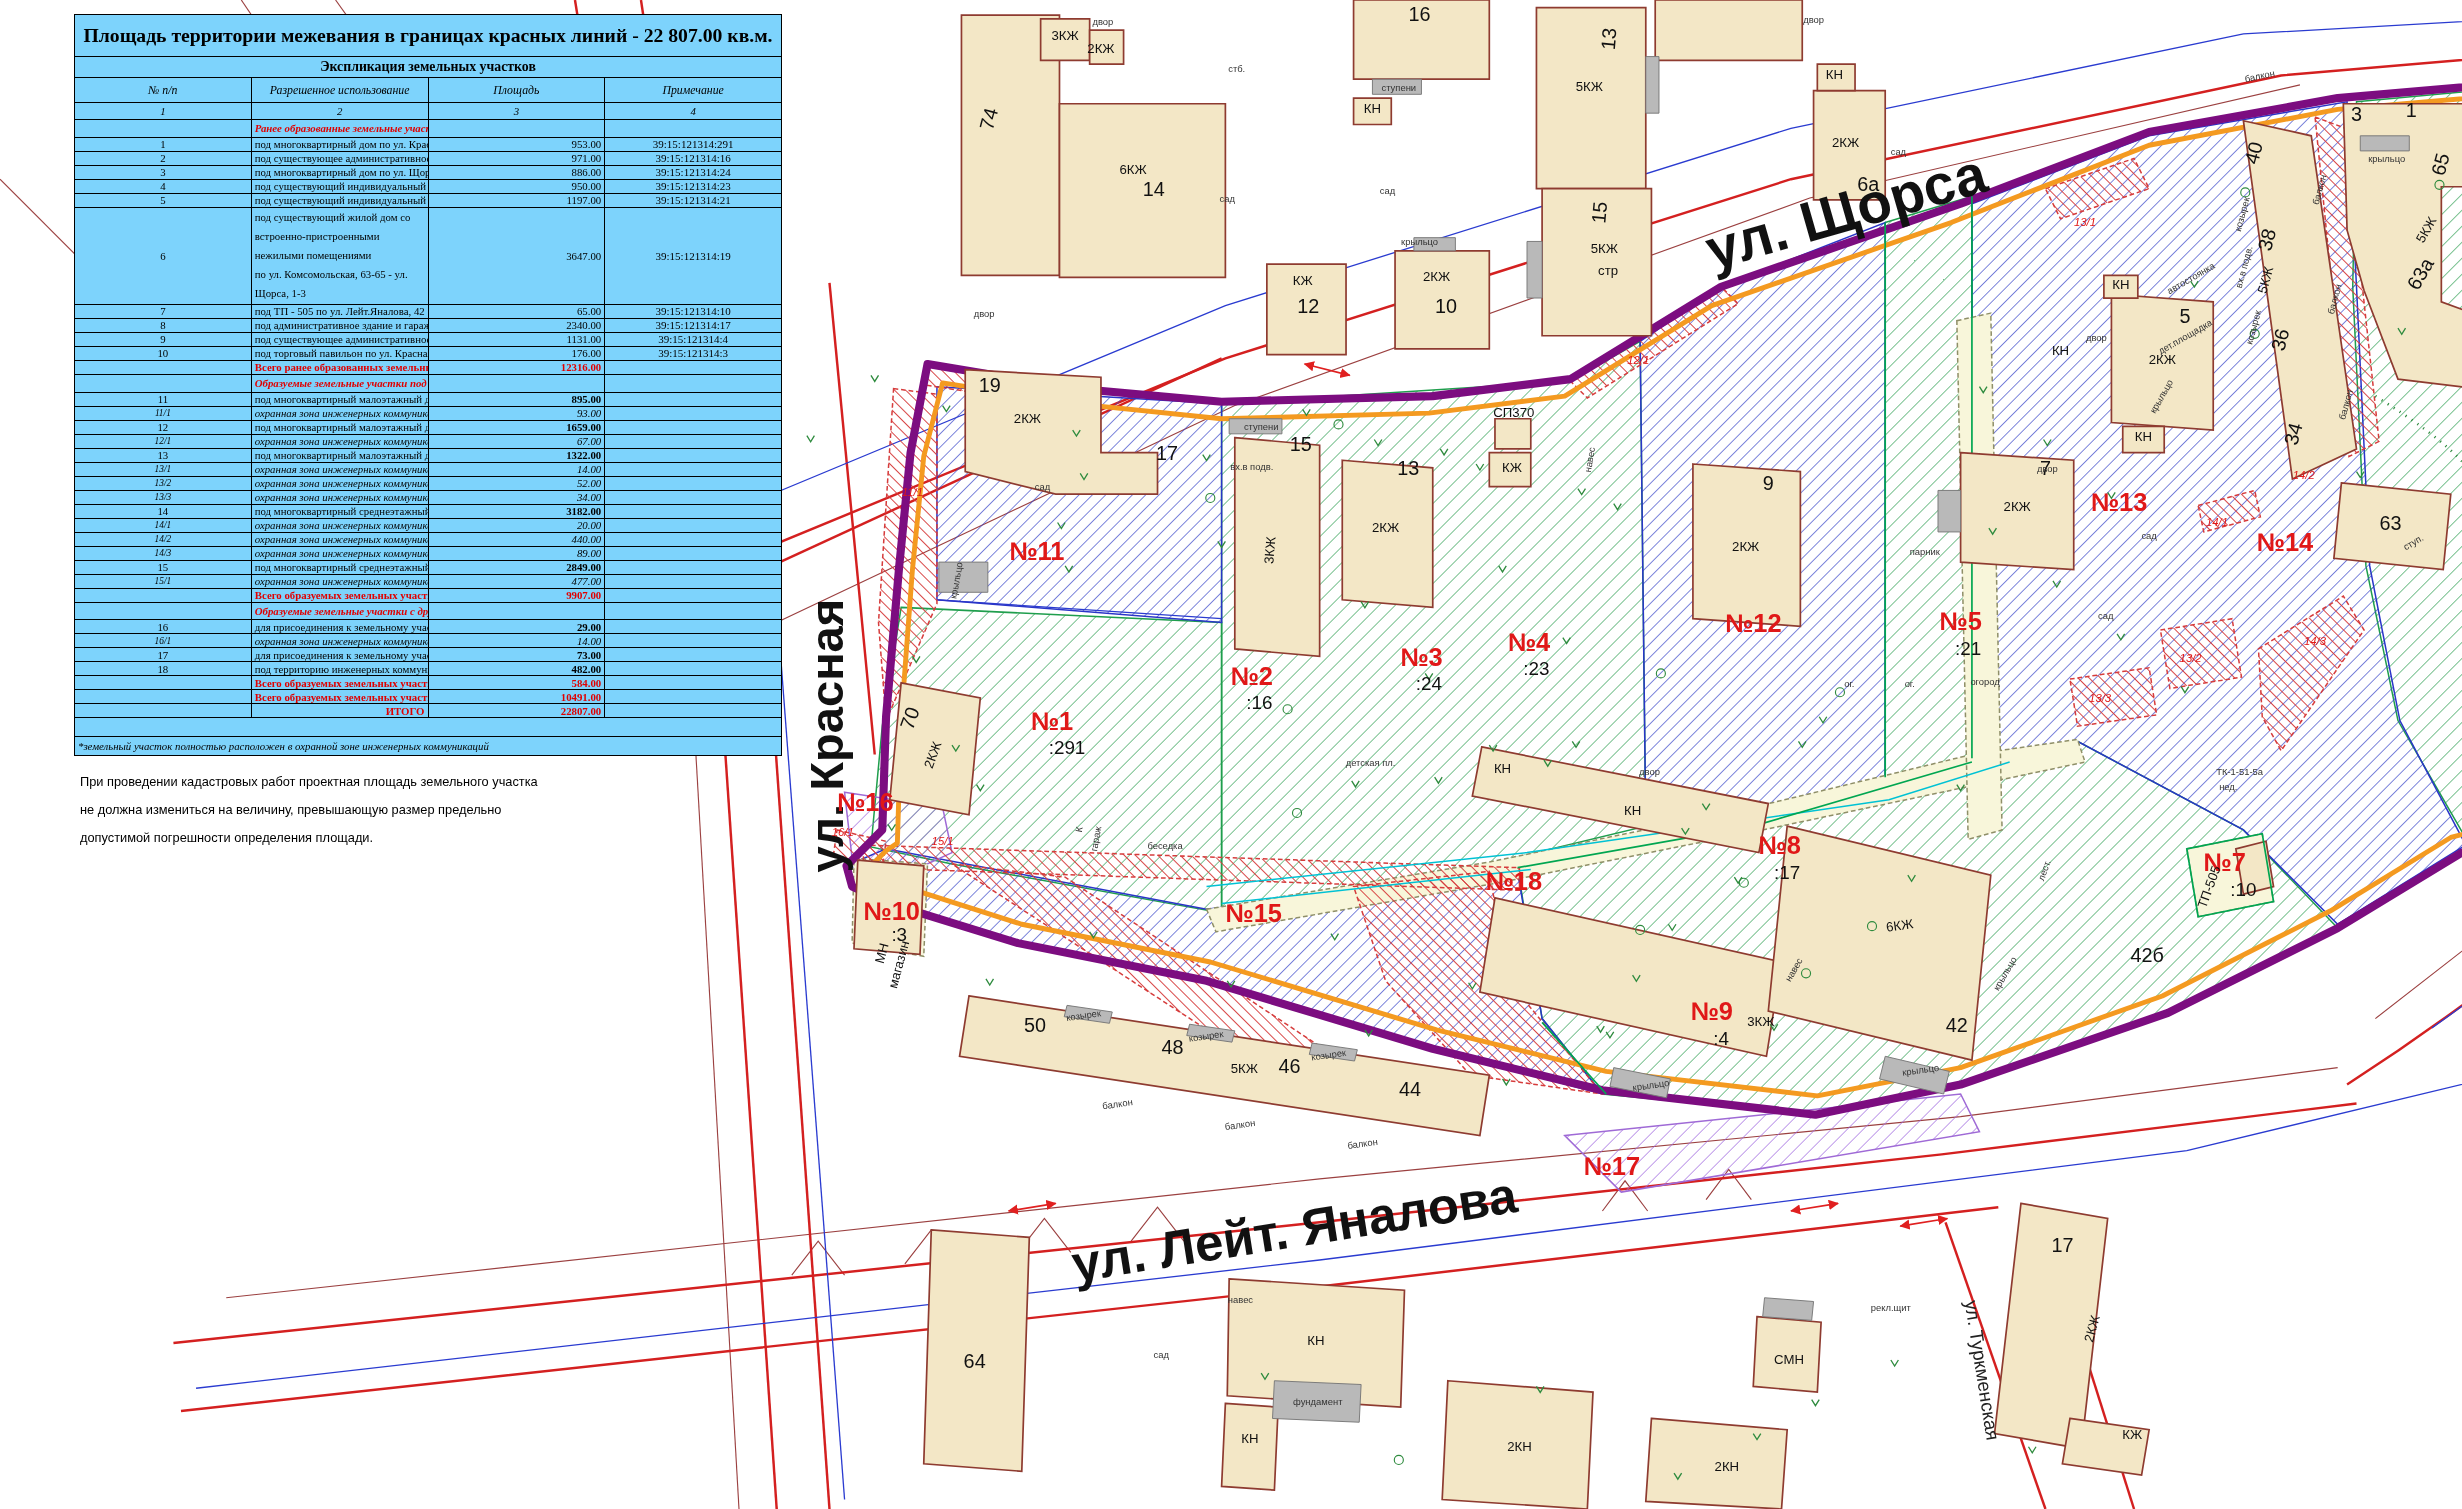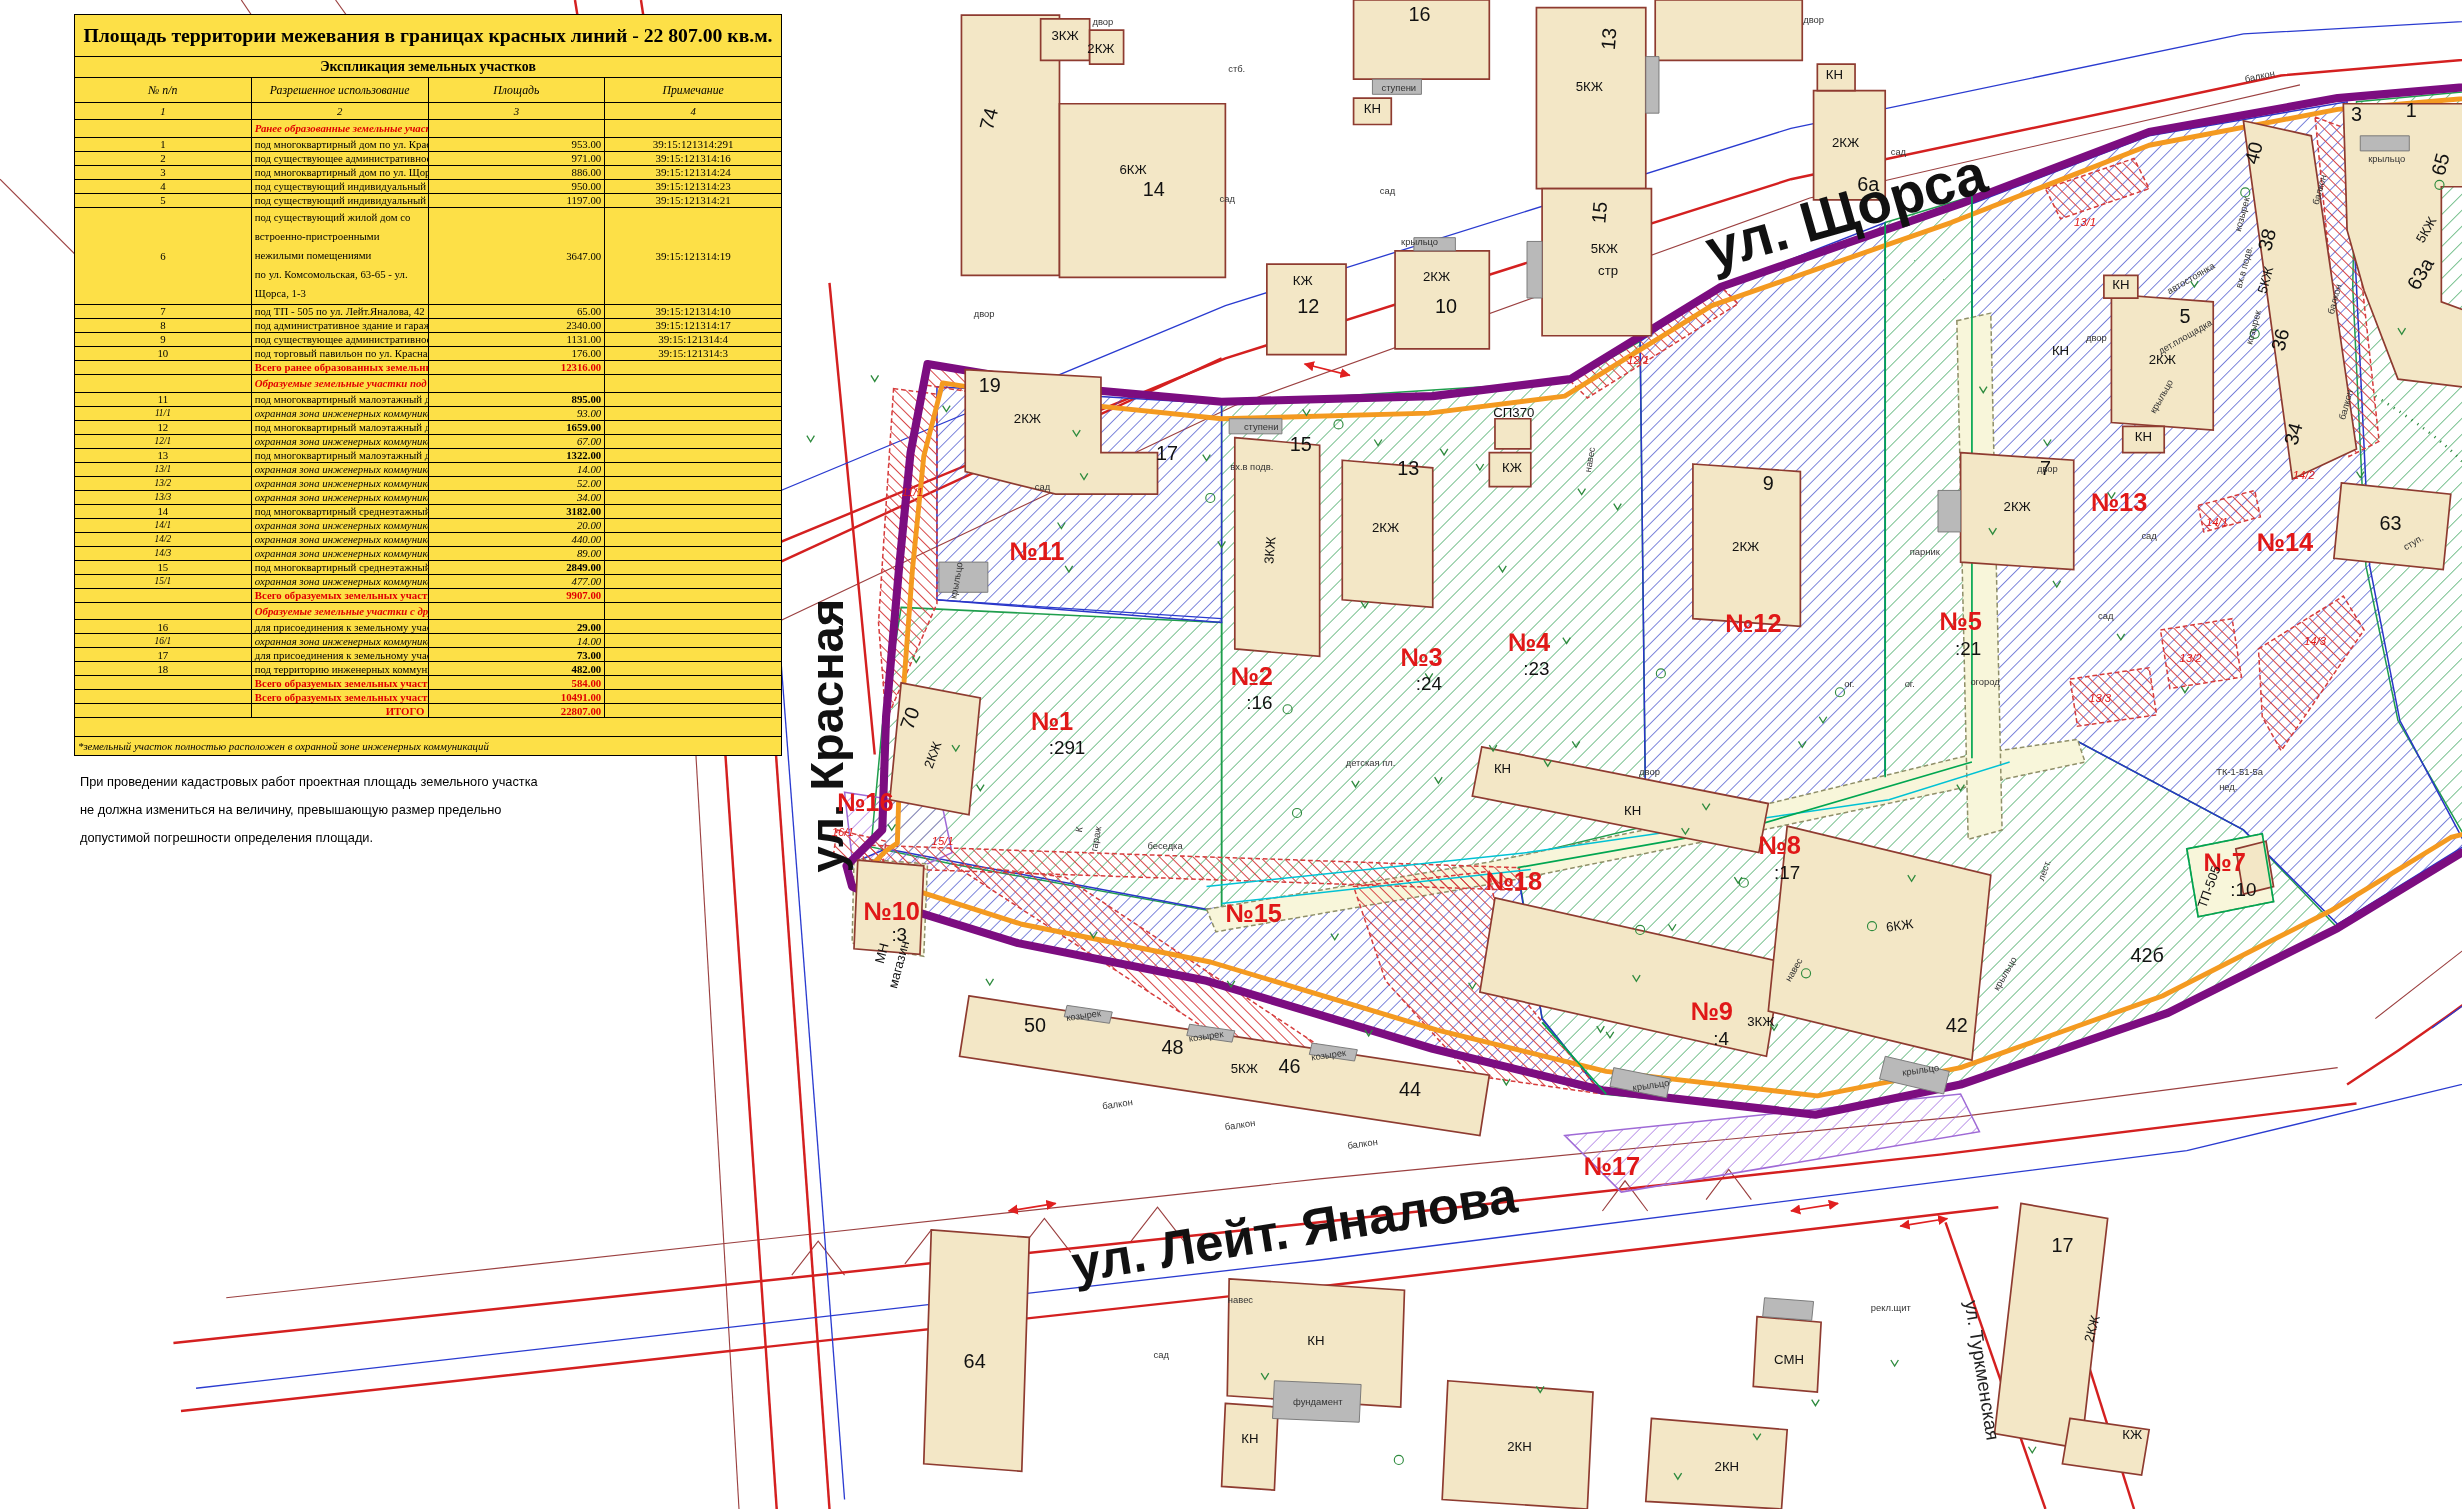--- a/index.html
+++ b/index.html
@@ -1,21 +1,21 @@
 <!DOCTYPE html>
 <html style="font-size:7.9px"><head>
 <meta charset="utf-8">
 <style>
   html,body{margin:0;padding:0;background:#fff;}
   #page{position:relative;width:2956px;height:1509px;background:#fff;overflow:hidden;
         font-family:"Liberation Sans","DejaVu Sans",sans-serif;}
   #map{position:absolute;left:0;top:0;width:100%;height:100%;z-index:1;}
 
   
-  #tablewrap{position:absolute;left:74px;top:13.8px;width:708px;z-index:2;background:#fde047;
+  #tablewrap{position:absolute;left:74px;top:13.8px;width:708px;z-index:2;background:#7dd3fc;
              font-family:"Liberation Serif","DejaVu Serif",serif;}
   #expl{border-collapse:collapse;width:100%;table-layout:fixed;}
   #expl td{border:0.5px solid #000;padding:0.5px 3px;font-size:10.8px;color:#000;overflow:hidden;white-space:nowrap;}
   #expl .c1{width:30.5px;text-align:center;margin-top:28px;}
   #expl .c2{width:514px;}
   #expl .c3{width:66px;text-align:right;margin-top:33px;}
   #expl .c4{width:98px;text-align:center;font-size:11px;}
   #expl tr.title td{border:1px solid #000;font-size:19.7px;font-weight:bold;text-align:center;height:40px;white-space:normal;}
   #expl tr.subtitle td{font-size:13.8px;font-weight:bold;text-align:center;height:19.7px;}
   #expl tr.hdr td{font-style:italic;font-size:11.8px;text-align:center;height:22.7px;white-space:normal;}

